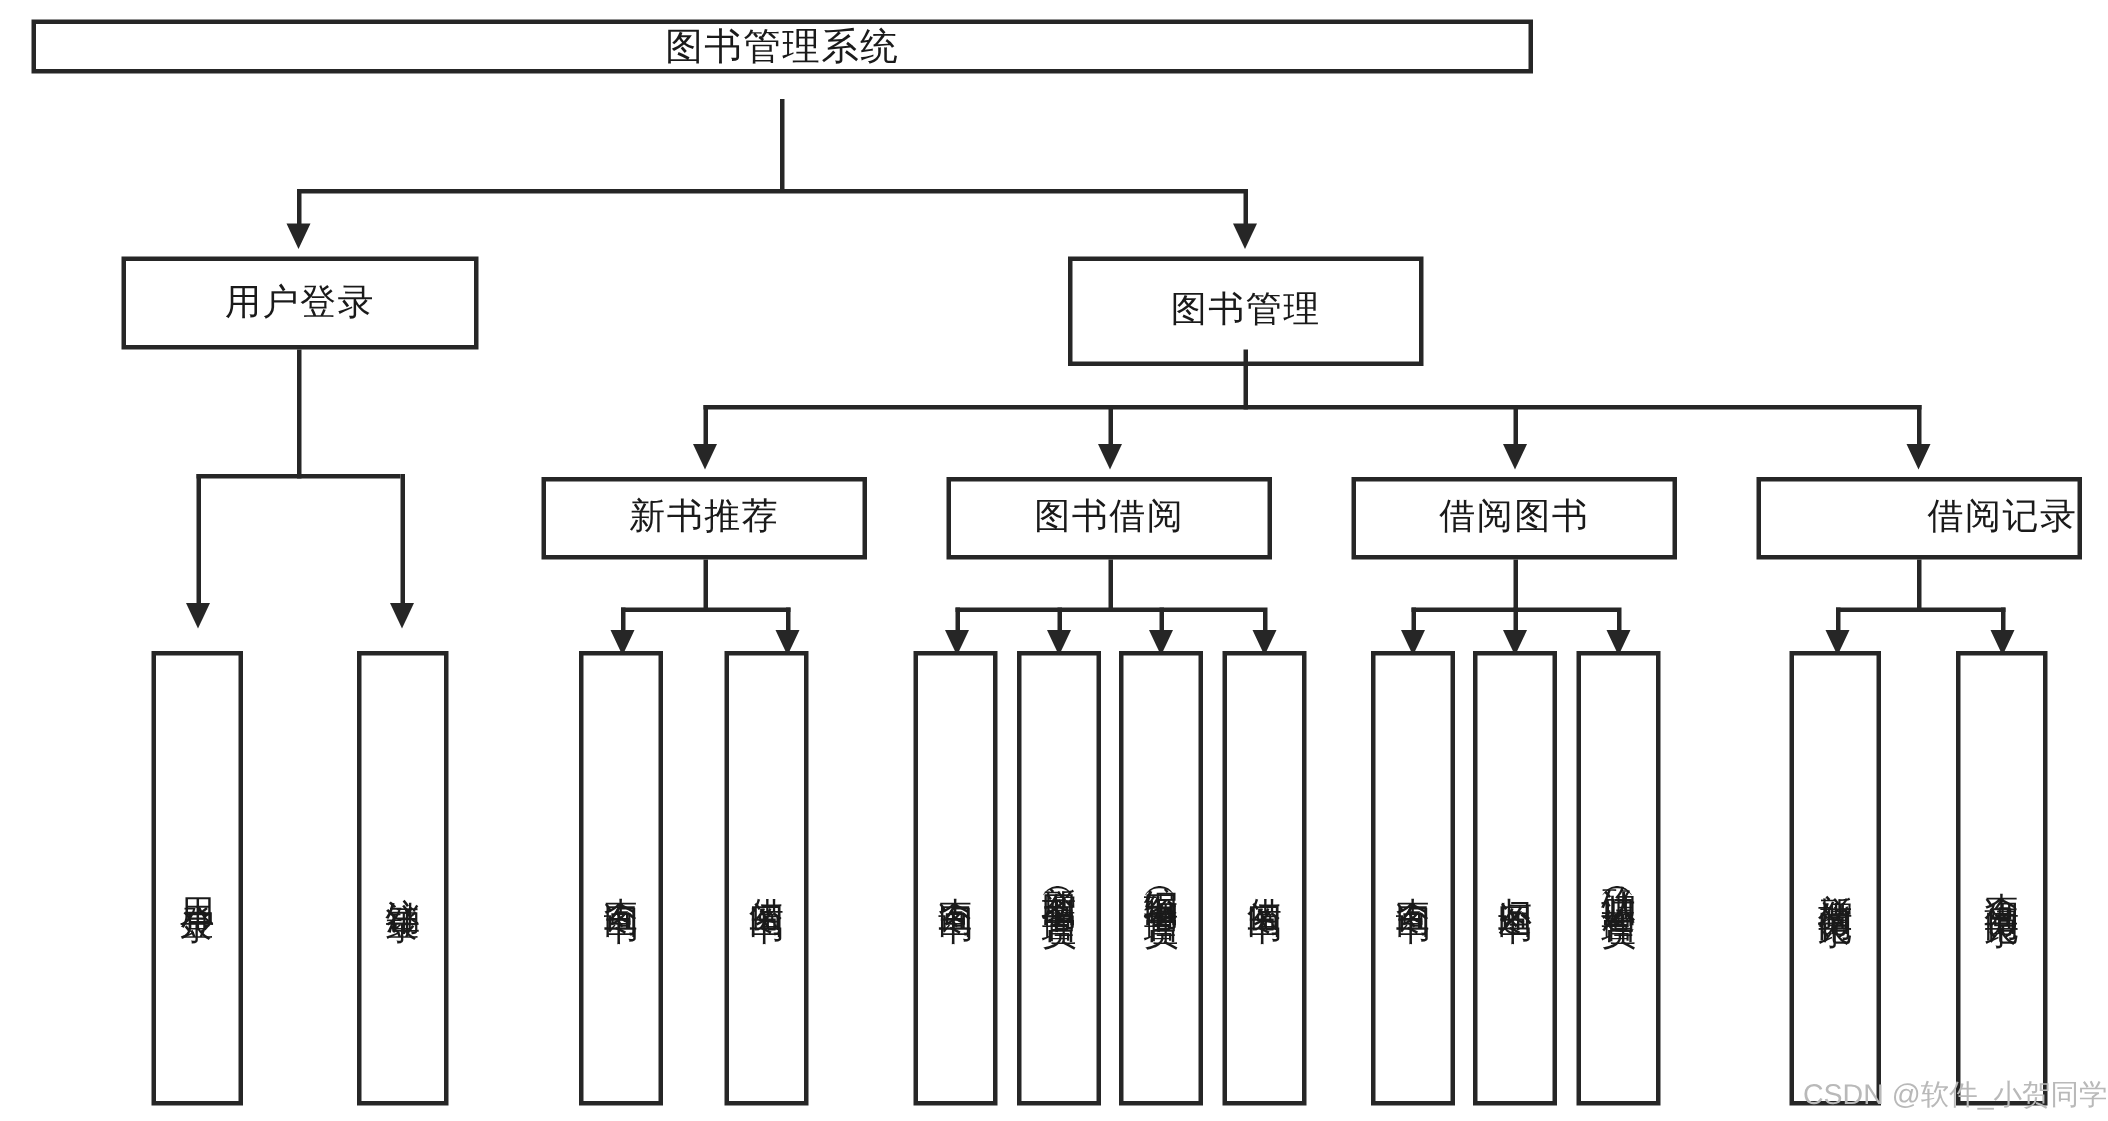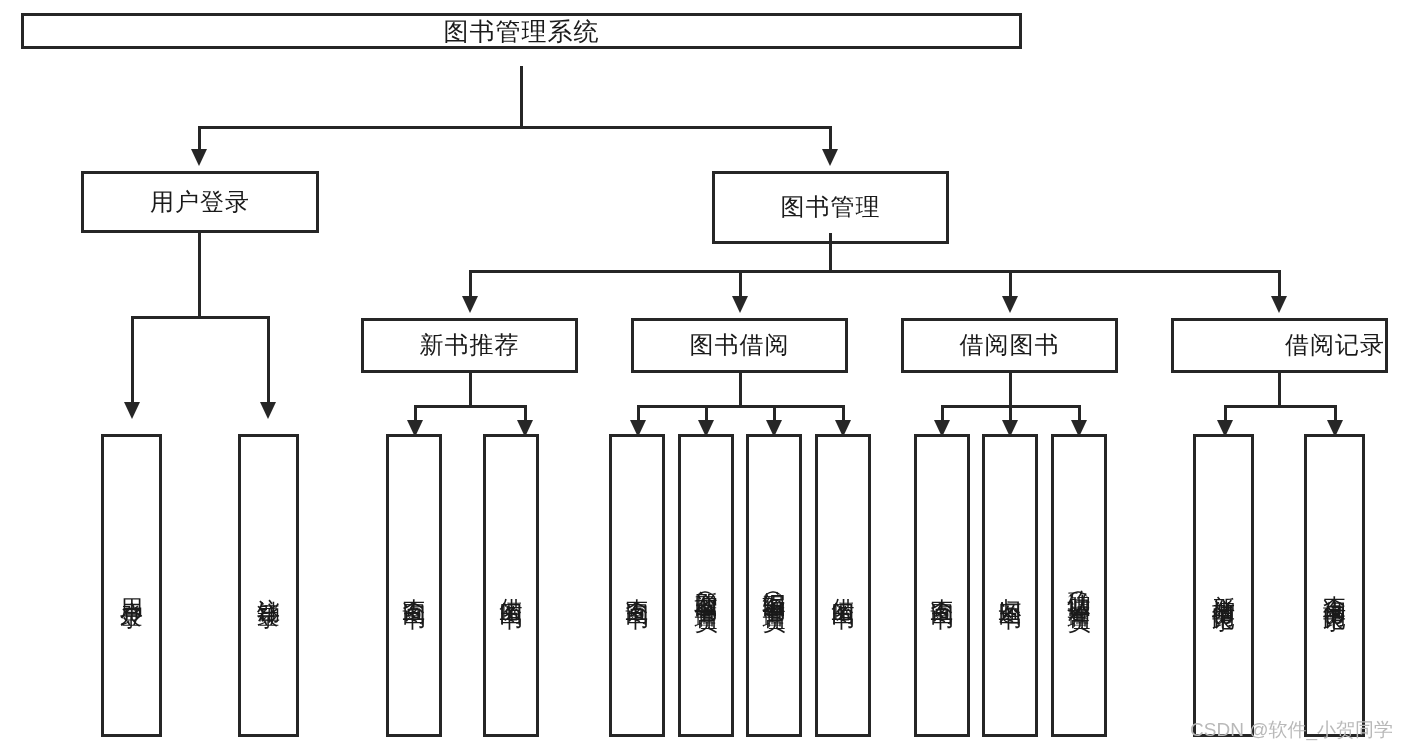--- a/index.html
+++ b/index.html
@@ -61,21 +61,21 @@
     position: absolute;
     width: 0;
     height: 0;
     border-left: 8px solid transparent;
     border-right: 8px solid transparent;
     border-top: 17px solid #262626;
   }
   
   #watermark {
     position: absolute;
-    right: 12px;
+    right: 0;
     bottom: 4px;
     font-size: 19px;
     color: #b9b9b9;
     white-space: nowrap;
     font-family: "Liberation Sans", "DejaVu Sans", sans-serif;
   }
 </style>
 </head>
 <body>
 

